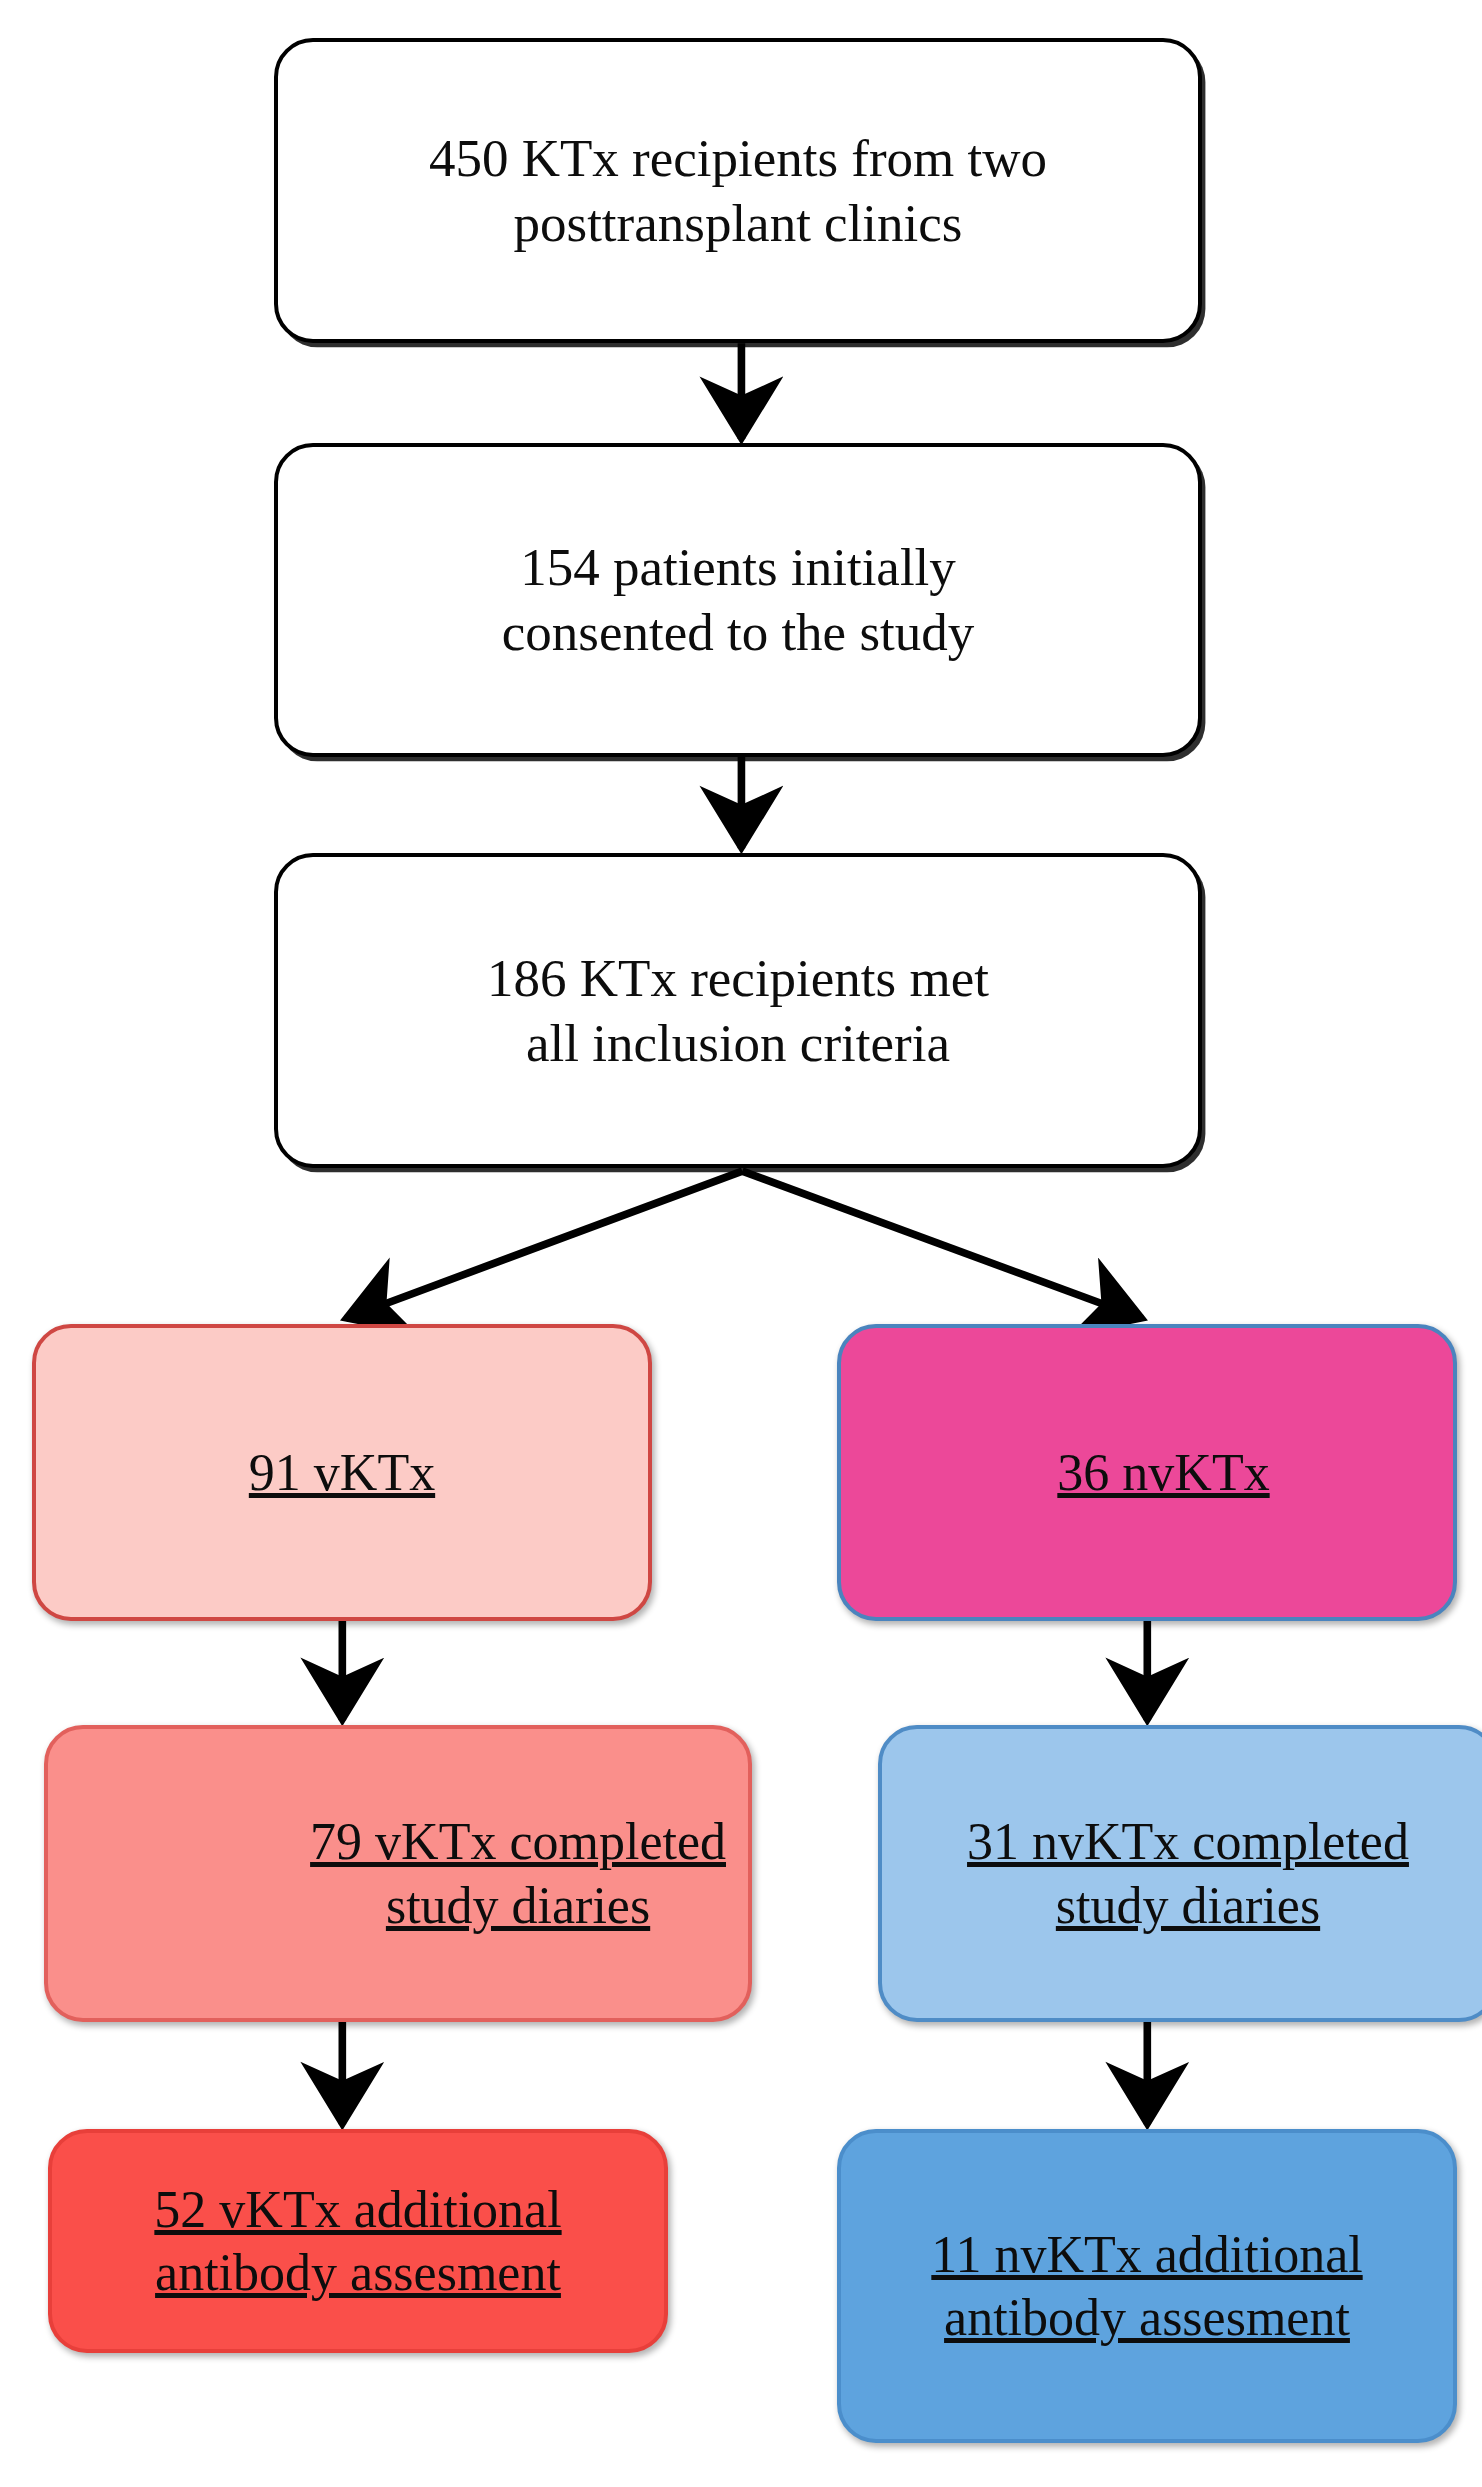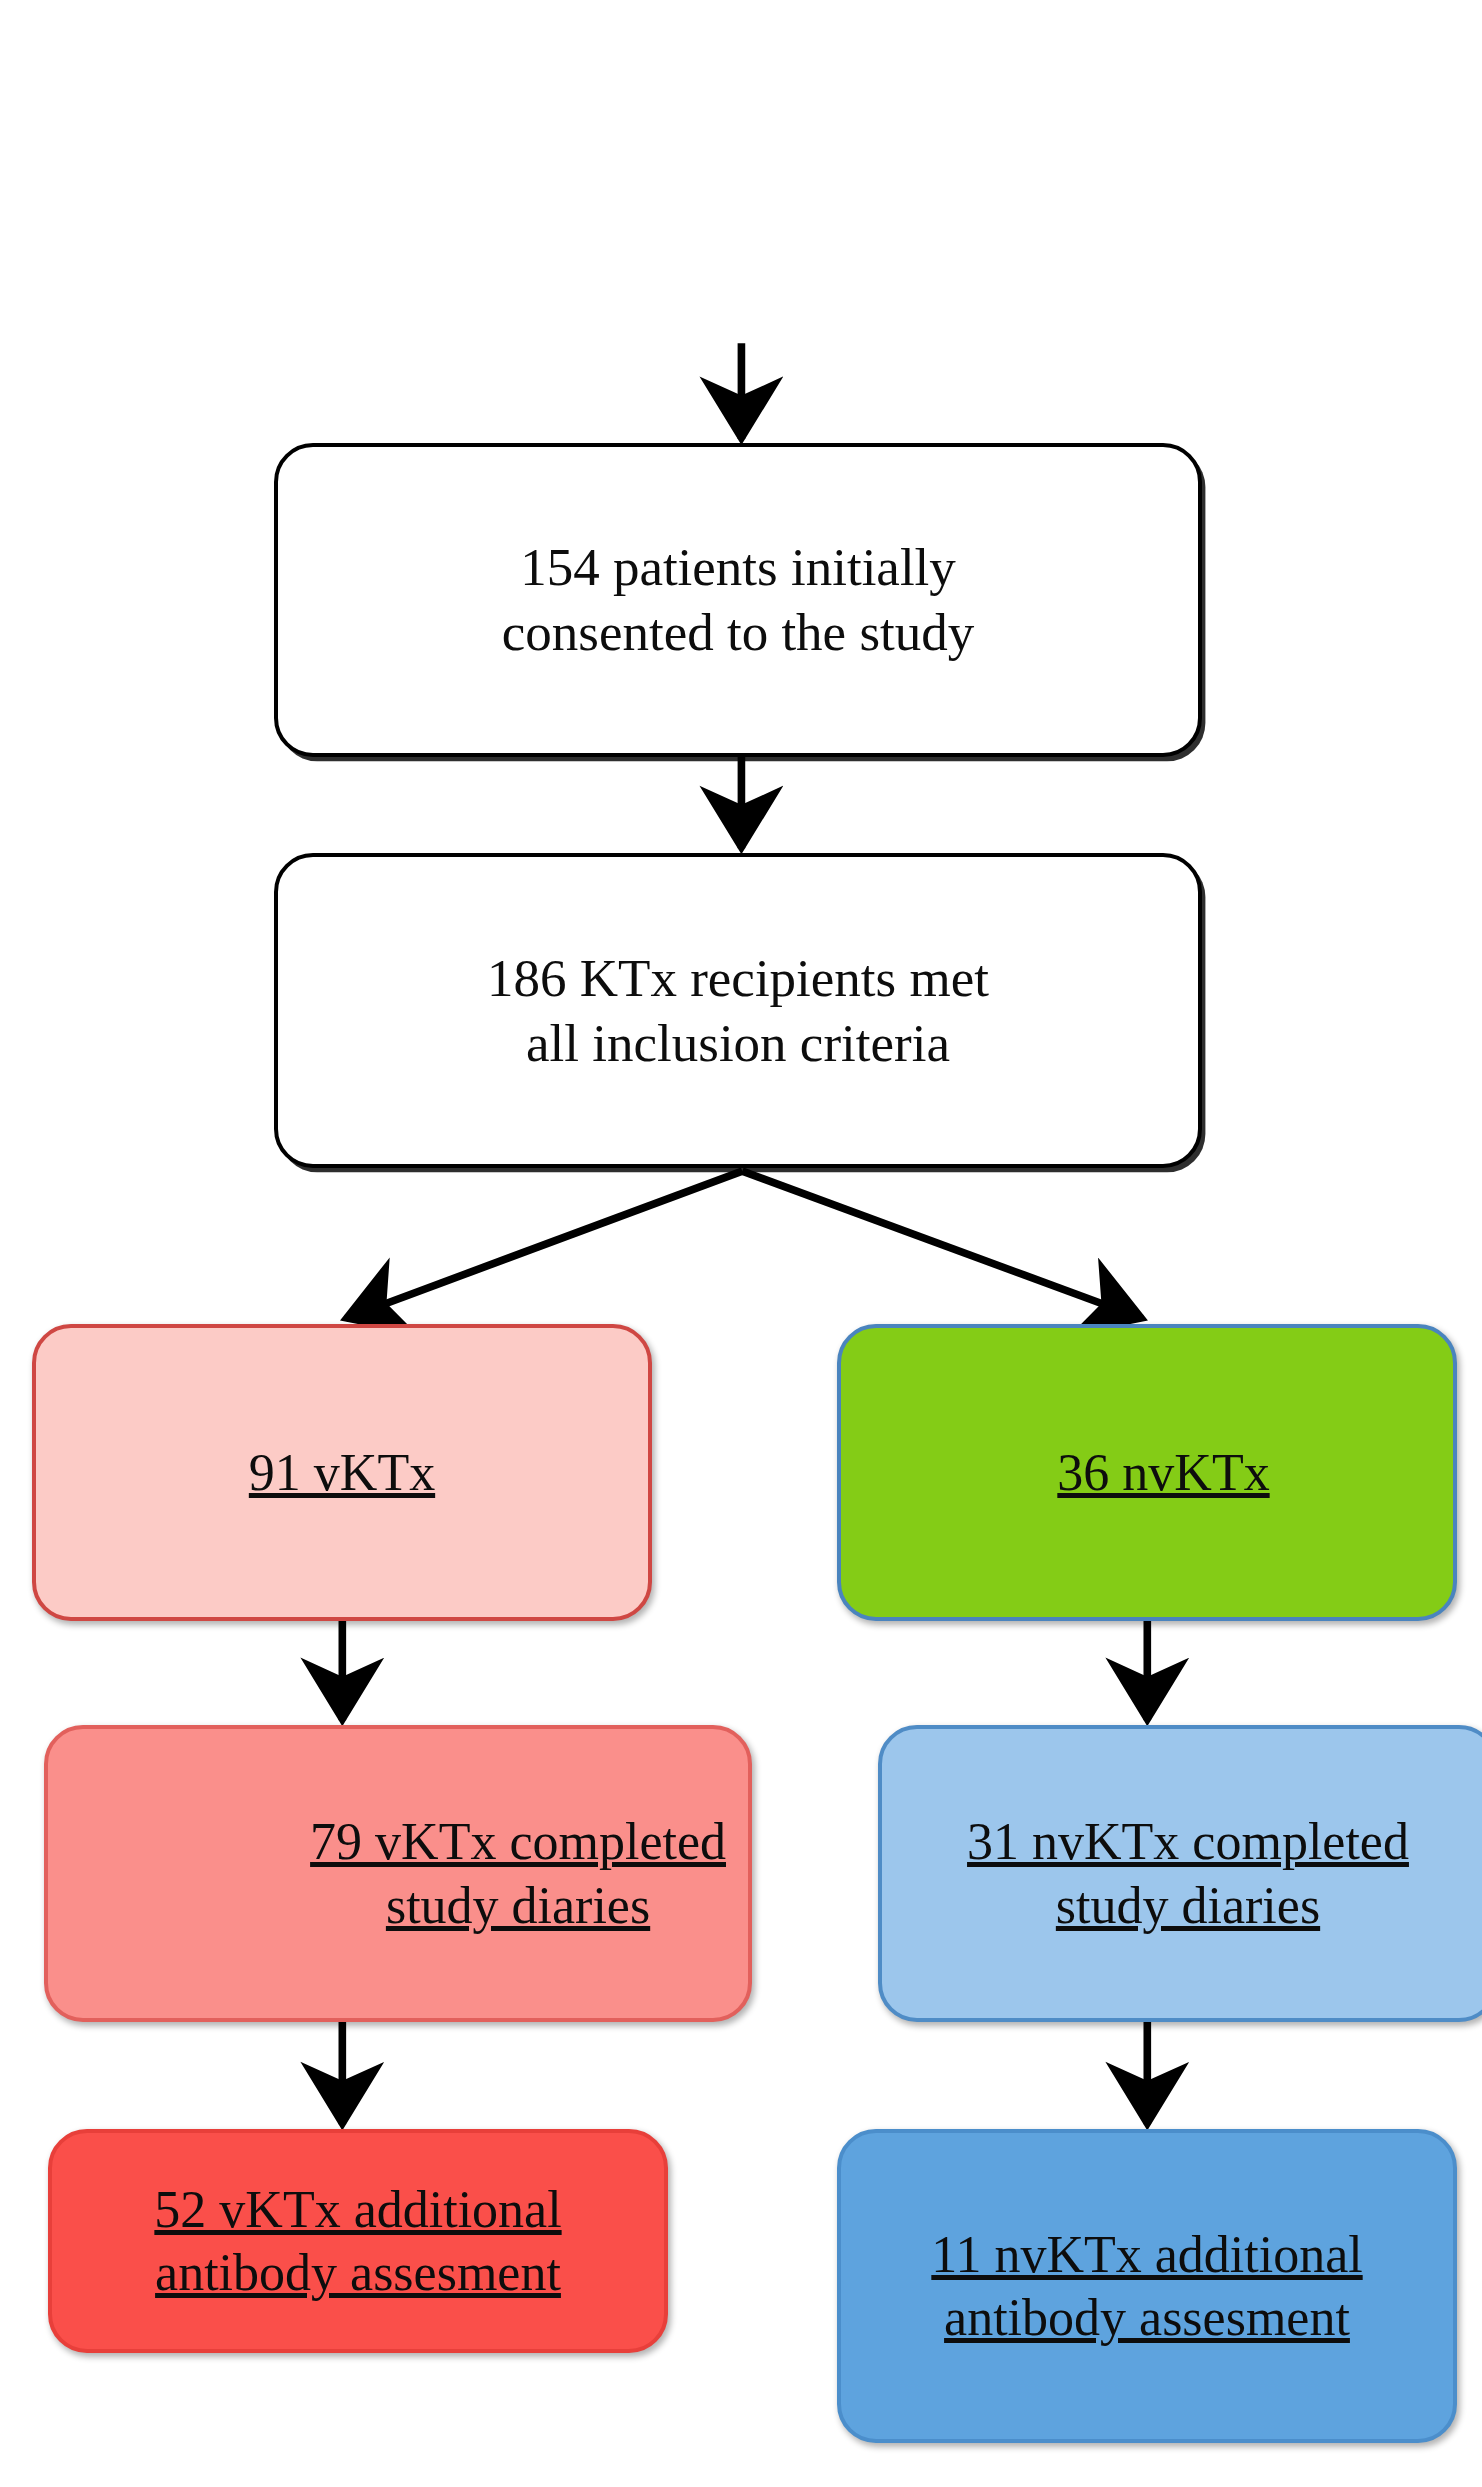--- a/index.html
+++ b/index.html
@@ -58,21 +58,21 @@
     border-style: solid;
     font-size: 52px;
     box-shadow: 2.5px 3.4px 6px rgba(0,0,0,0.30);
     text-decoration: underline;
   }
 
   .t-pink-light  { background:#fccbc6; border-color:#cf4743; }
   .t-pink-mid    { background:#fa8f8b; border-color:#e2605c; }
   .t-red         { background:#fa4f4a; border-color:#e83f3a; }
 
-  .t-blue-light  { background:#84cc16; border-color:#4a84be;padding-left:33px; }
+  .t-blue-light  { background:#ec4899; border-color:#4a84be;padding-left:33px; }
   .t-blue-mid    { background:#9cc6ec; border-color:#4f8cc6; }
   .t-blue        { background:#5ea3de; border-color:#4b8ecb; }
 
   
   #n-450  { left:274px;  top:38px;   width:928px; height:305px; }
   #n-154  { left:274px;  top:443px;  width:928px; height:314px; }
   #n-127  { left:274px;  top:853px; width:928px; height:315px; }
 
   #n-91   { left:32px;   top:1324px; width:620px;  height:297px; }
   #n-36   { left:837px;  top:1324px; width:620px;  height:297px; }
@@ -105,20 +105,24 @@
 
     <line x1="404" y1="1912" x2="404" y2="2030" stroke="#000000" stroke-width="9" marker-end="url(#ah)"></line>
 
     <line x1="1354" y1="1912" x2="1354" y2="2030" stroke="#000000" stroke-width="9" marker-end="url(#ah)"></line>
 
     <line x1="404" y1="2385" x2="404" y2="2507" stroke="#000000" stroke-width="9" marker-end="url(#ah)"></line>
 
     <line x1="1354" y1="2385" x2="1354" y2="2507" stroke="#000000" stroke-width="9" marker-end="url(#ah)"></line>
   </svg>
 
+  <div class="node plain" id="n-450">
+    <span class="label">450 KTx recipients from two
+posttransplant clinics</span>
+  </div>
 
   <div class="node plain" id="n-154">
     <span class="label">154 patients initially
 consented to the study</span>
   </div>
 
   <div class="node plain" id="n-127">
     <span class="label">186 KTx recipients met
 all inclusion criteria</span>
   </div>

